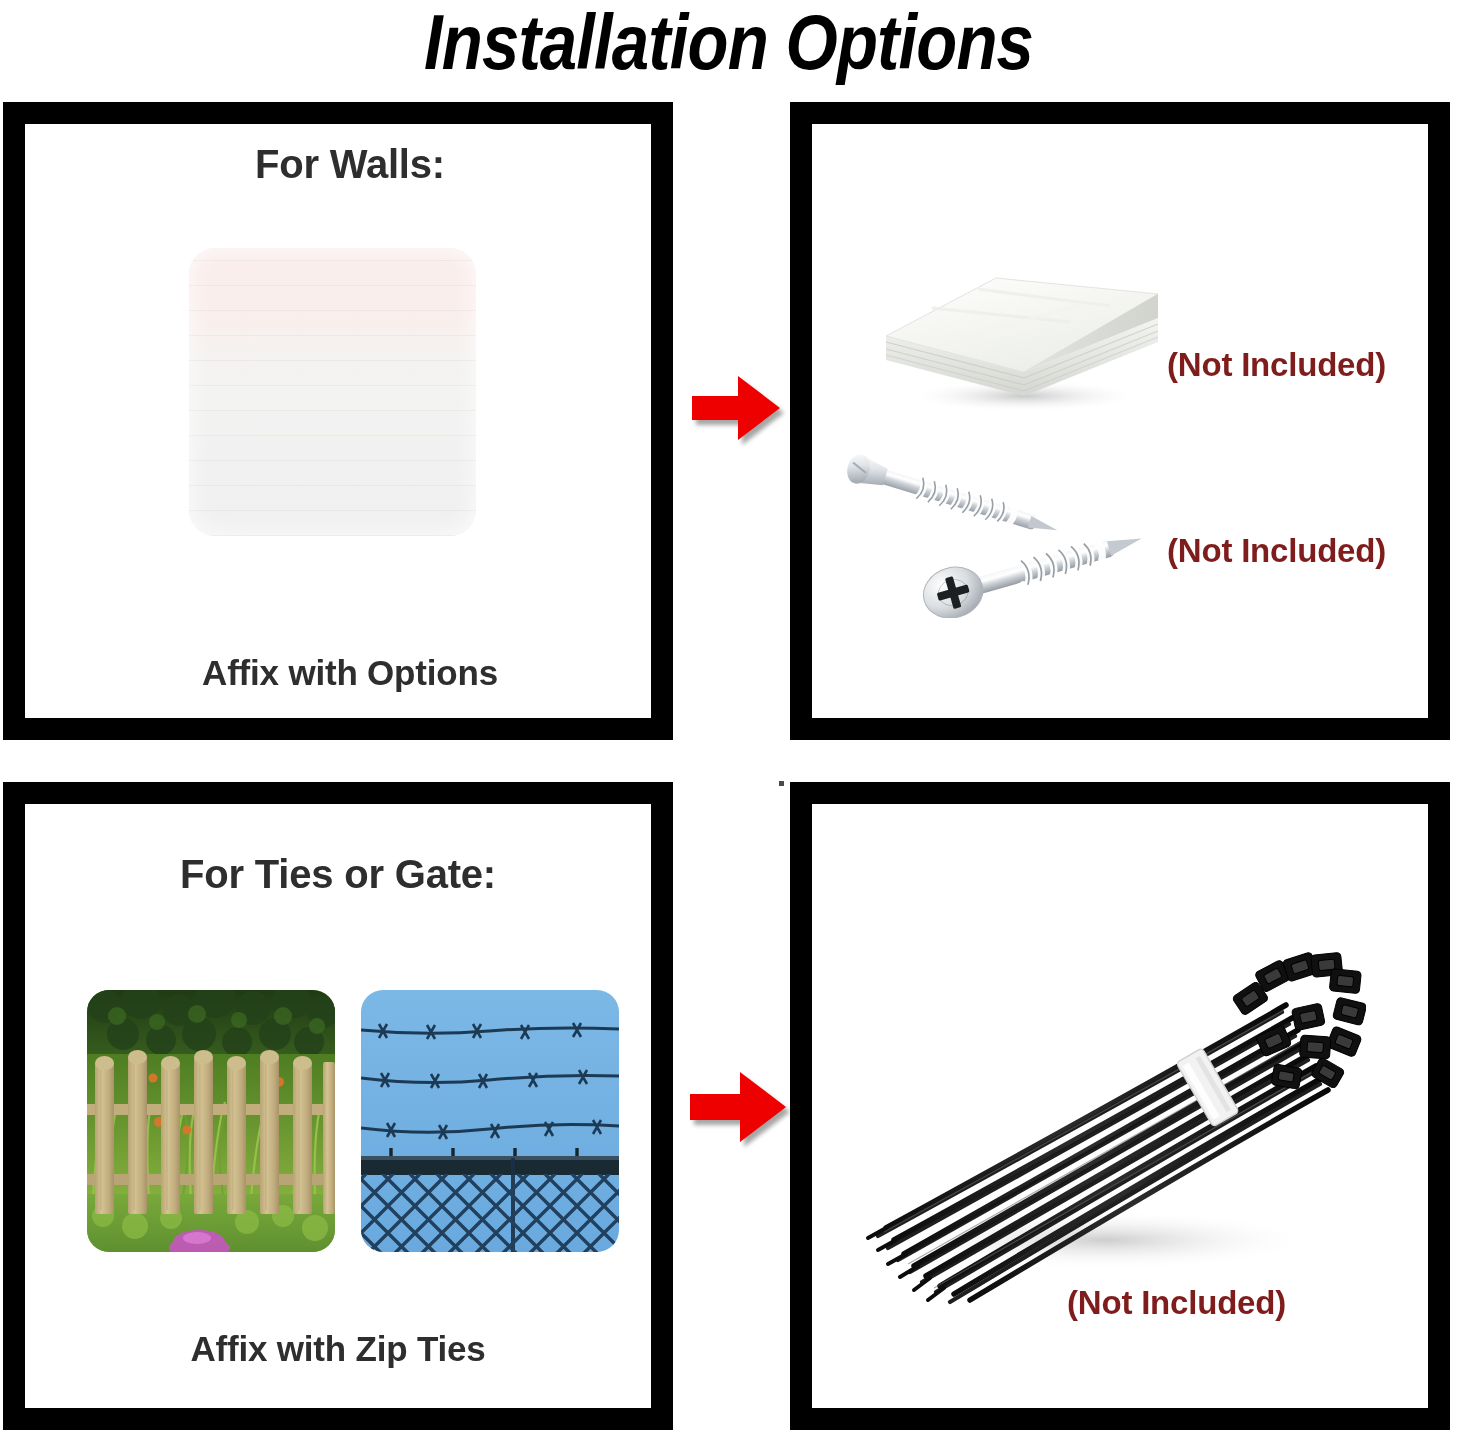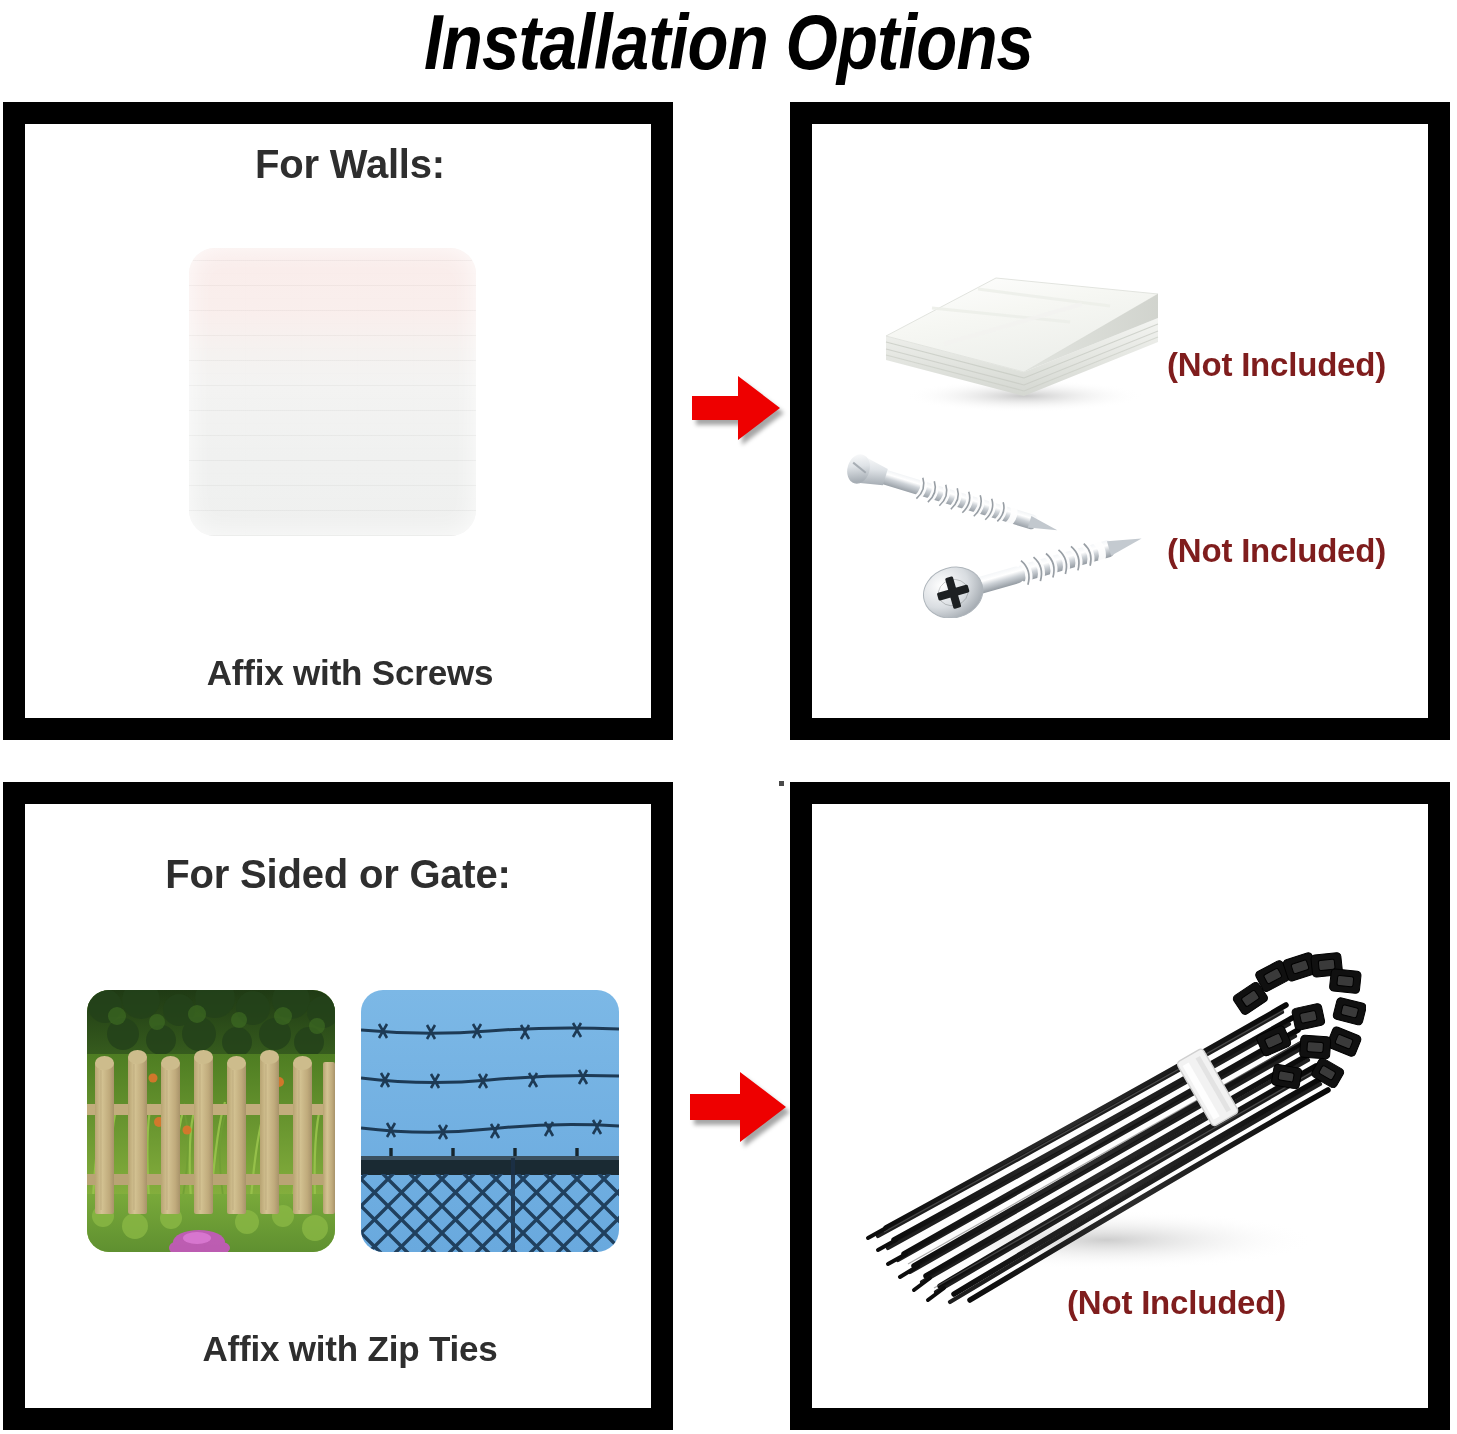--- a/index.html
+++ b/index.html
@@ -70,21 +70,21 @@
     position: absolute;
     width: 100%;
     text-align: center;
     font-size: 35px;
     font-weight: 700;
     color: #2e2e2e;
     line-height: 50px;
     letter-spacing: -0.2px;
   }
   #caption-walls { bottom: 20px; }
-  #caption-fence { bottom: 34px; margin-left: 12px; }
+  #caption-fence { bottom: 34px; }
 
   .not-included {
     position: absolute;
     font-size: 33px;
     font-weight: 700;
     color: #7f1d1d;
     letter-spacing: -0.2px;
     white-space: nowrap;
   }
   #not-included-tape   { left: 355px; top: 222px; }
@@ -192,21 +192,21 @@
 <div id="page-title">Installation Options</div>
 
 <div class="panel" id="panel-walls">
   <div class="panel-inner">
 
     <div class="panel-heading" id="heading-walls">For Walls:</div>
 
     <div id="wall-photo"></div>
 
     <div class="panel-caption" id="caption-walls">
-      <div>Affix with Screws</div>
+      <div>Affix with Options</div>
     </div>
 
   </div>
 </div>
 
 <div class="panel" id="panel-hardware">
   <div class="panel-inner">
 
     <svg id="tape-stack" viewBox="0 0 290 172">
       <defs>
@@ -346,21 +346,21 @@
     </svg>
 
     <div class="not-included" id="not-included-screws">(Not Included)</div>
 
   </div>
 </div>
 
 <div class="panel" id="panel-fence">
   <div class="panel-inner">
 
-    <div class="panel-heading" id="heading-fence">For Sided or Gate:</div>
+    <div class="panel-heading" id="heading-fence">For Ties or Gate:</div>
 
     <svg class="fence-photo" id="fence-wood" viewBox="0 0 248 262" preserveAspectRatio="none">
       <defs>
         <linearGradient id="hedgeG" x1="0" y1="0" x2="0" y2="1">
           <stop offset="0%" stop-color="#1f3a14"></stop>
           <stop offset="100%" stop-color="#39601f"></stop>
         </linearGradient>
         <linearGradient id="grassTallG" x1="0" y1="0" x2="0" y2="1">
           <stop offset="0%" stop-color="#4e7d22"></stop>
           <stop offset="100%" stop-color="#86b03e"></stop>

